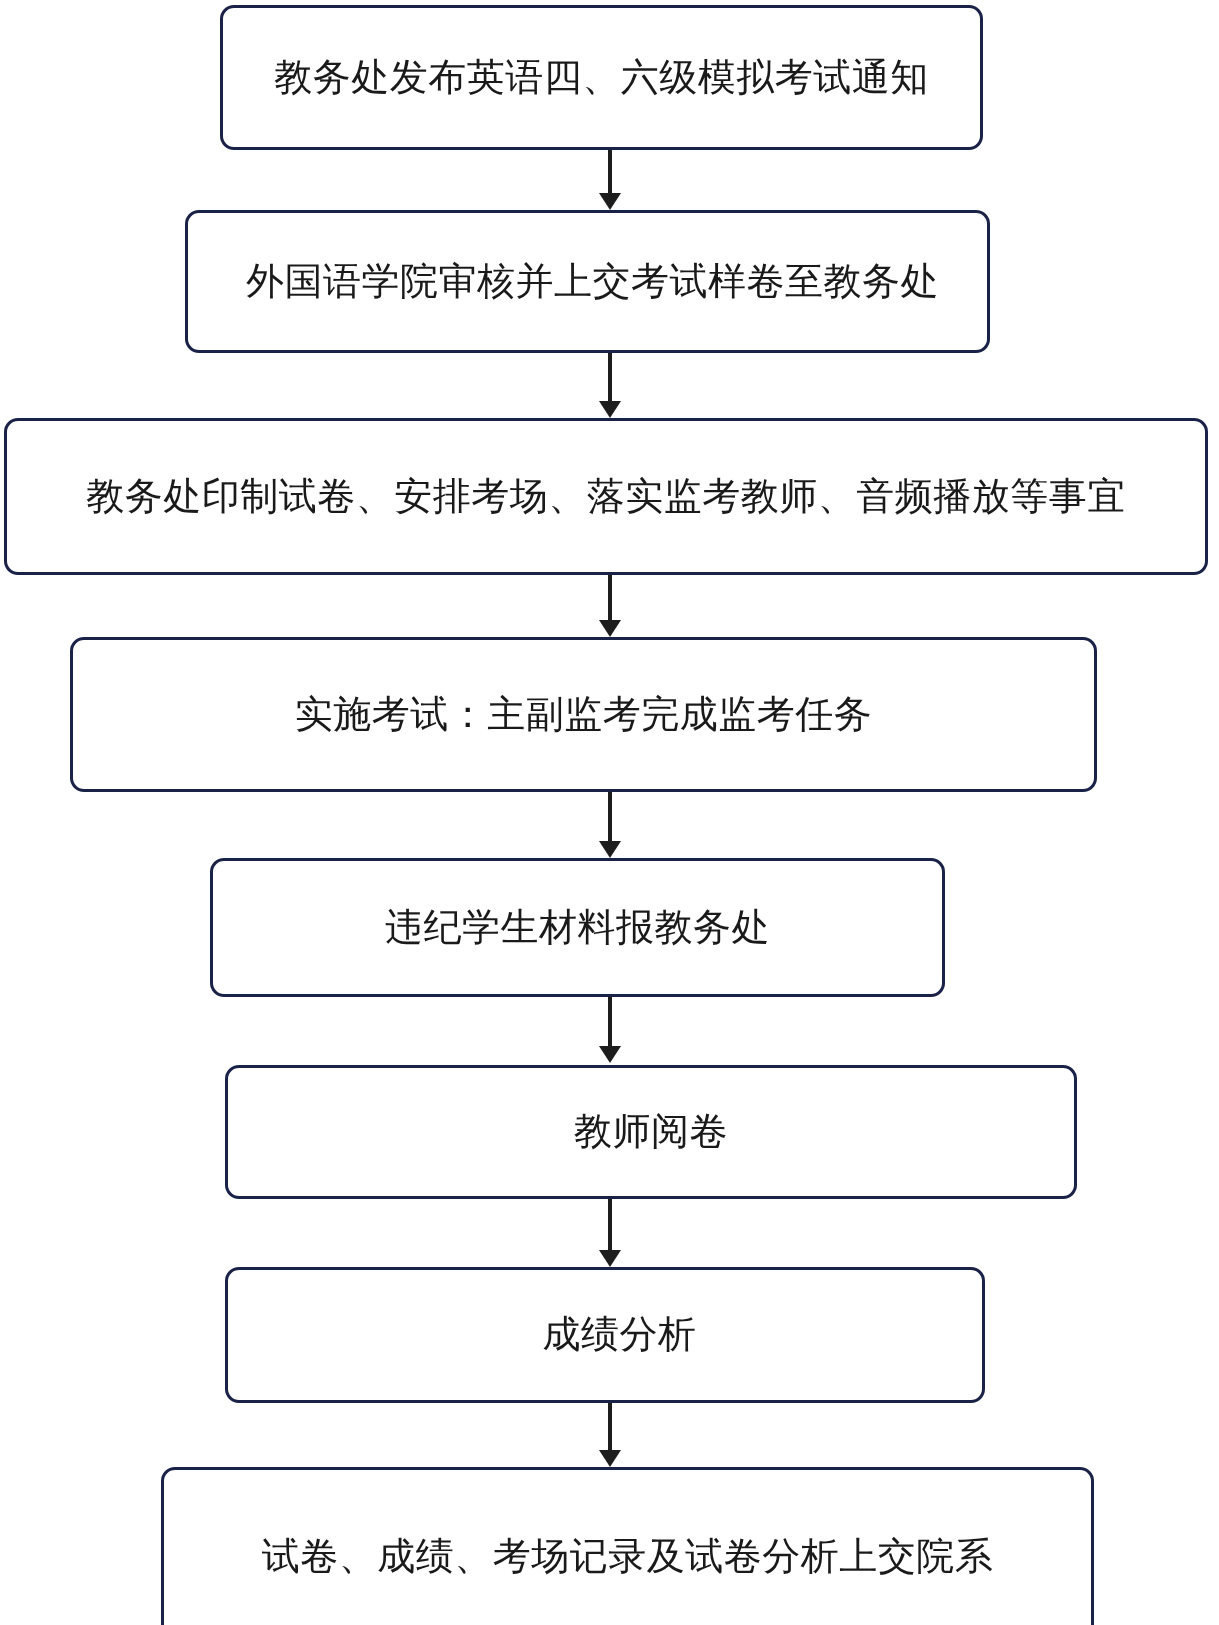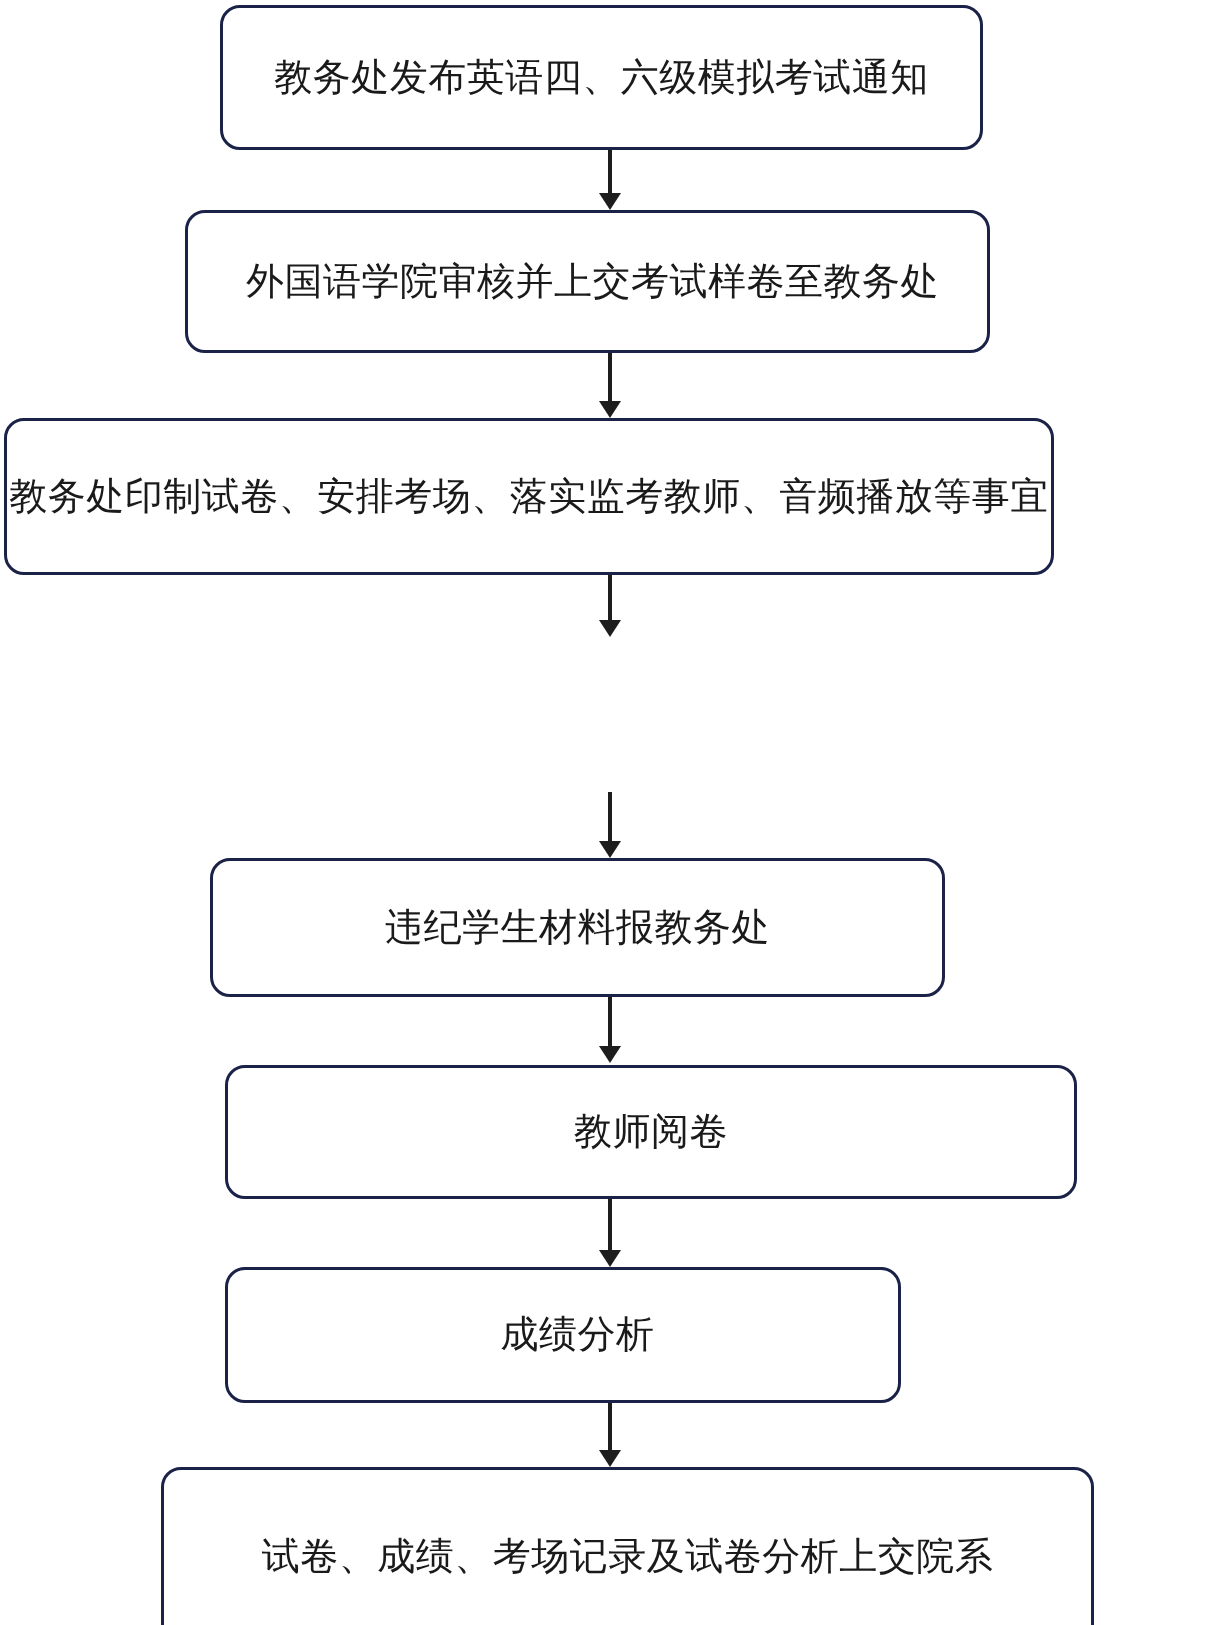--- a/index.html
+++ b/index.html
@@ -13,42 +13,42 @@
     height: 1625px;
     background: var(--background, #ffffff);
     font-family: "Liberation Sans", sans-serif;
     overflow: hidden;
   }
   .node {
     position: absolute;
     box-sizing: border-box;
     background: var(--node-fill, #ffffff);
     border: 3px solid var(--node-border, #1a2248);
-    border-radius: 20px;
+    border-radius: 14px;
     display: flex;
     align-items: center;
     justify-content: center;
     text-align: center;
     padding: 0 18px;
   }
   .node .label {
     font-size: 38px;
     line-height: 1.25;
     color: var(--text, #1a1a1a);
     letter-spacing: 0.5px;
     white-space: nowrap;
   }
   
   .n1 { left: 220px; top: 5px;    width: 763px;  height: 145px; }
   .n2 { left: 185px; top: 210px;  width: 805px;  height: 143px; padding-left: 28px; }
-  .n3 { left: 4px;   top: 418px;  width: 1050px; height: 157px; }
+  .n3 { left: 4px;   top: 418px;  width: 1204px; height: 157px; }
   .n4 { left: 70px;  top: 637px;  width: 1027px; height: 155px; }
   .n5 { left: 210px; top: 858px;  width: 735px;  height: 139px; }
   .n6 { left: 225px; top: 1065px; width: 852px;  height: 134px; }
-  .n7 { left: 225px; top: 1267px; width: 676px;  height: 136px; padding-left: 47px; }
+  .n7 { left: 225px; top: 1267px; width: 760px;  height: 136px; padding-left: 47px; }
   .n8 { left: 120px; top: 1467px; width: 933px;  height: 180px; margin-left: 41px; }
 
   .arrow {
     position: absolute;
     left: 610px;
     transform: translateX(-50%);
     display: flex;
     flex-direction: column;
     align-items: center;
   }
@@ -97,20 +97,23 @@
 
   <div class="node n3">
     <span class="label">教务处印制试卷、安排考场、落实监考教师、音频播放等事宜</span>
   </div>
 
   <div class="arrow a3">
     <span class="shaft"></span>
     <span class="head"></span>
   </div>
 
+  <div class="node n4">
+    <span class="label">实施考试：主副监考完成监考任务</span>
+  </div>
 
   <div class="arrow a4">
     <span class="shaft"></span>
     <span class="head"></span>
   </div>
 
   <div class="node n5">
     <span class="label">违纪学生材料报教务处</span>
   </div>
 

